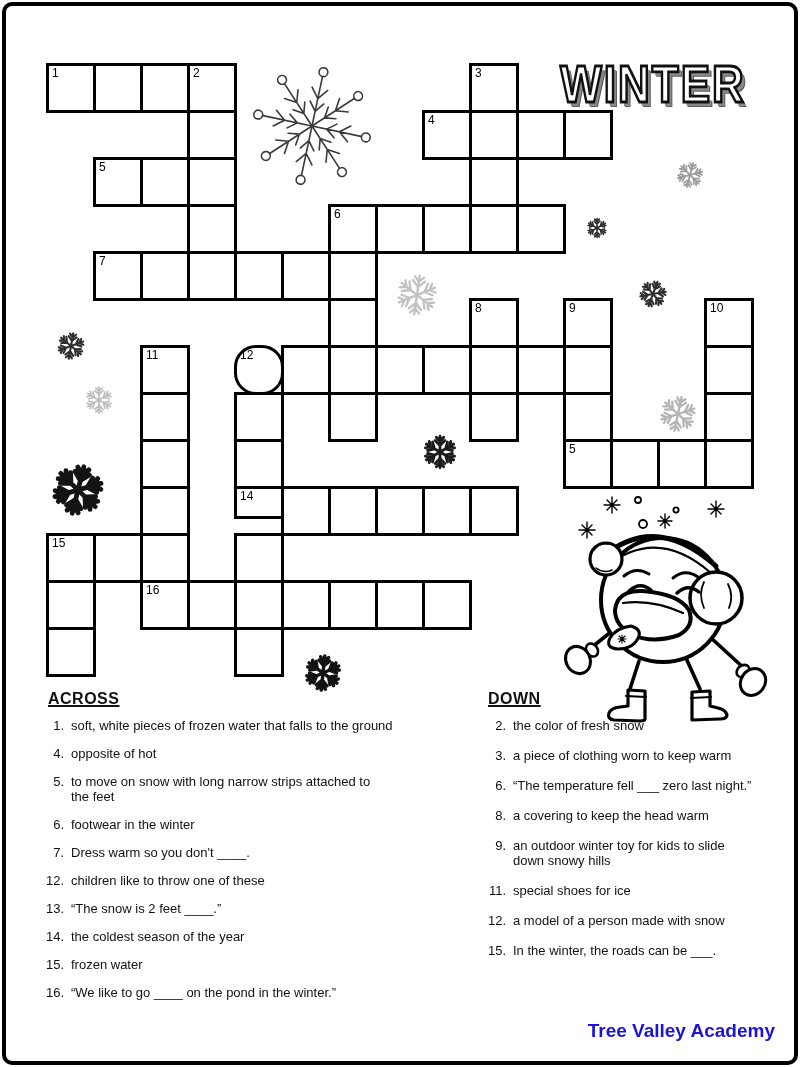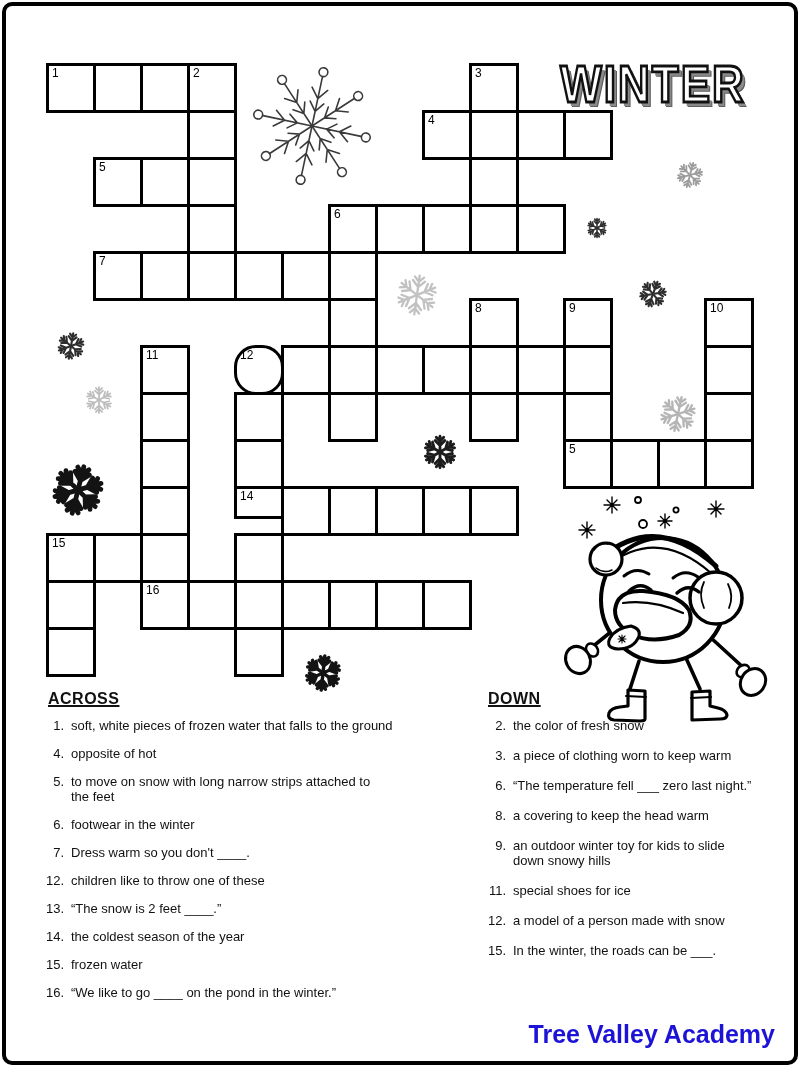--- a/index.html
+++ b/index.html
@@ -20,21 +20,21 @@
             text-decoration:underline;text-decoration-thickness:2px;letter-spacing:.5px;}
   .clues ol{list-style:none;margin:0;padding:0;}
   .clues li{display:grid;column-gap:7px;align-items:start;}
   .clue-num{text-align:right;font-size:13px;line-height:15px;}
   .clue-text{font-size:13px;line-height:15px;white-space:pre-line;}
   .across{left:30px;top:690px;width:436px;}
   .across li{grid-template-columns:34px 1fr;margin-bottom:13px;}
   .down{left:470px;top:690px;width:312px;}
   .down li{grid-template-columns:36px 1fr;margin-bottom:15px;}
   .down .clue-text{text-align:justify;}
-  .brand{position:absolute;right:25px;top:1020px;font-size:25px;font-weight:bold;z-index:3;}
+  .brand{position:absolute;right:25px;top:1020px;font-size:19px;font-weight:bold;z-index:3;}
 </style>
 </head>
 <body>
 
 <div class="page">
   <div class="frame"></div>
 
   <svg class="deco-layer" viewBox="0 0 800 1067">
     <defs>
       <g id="arm6" fill="none" stroke-linecap="round">

